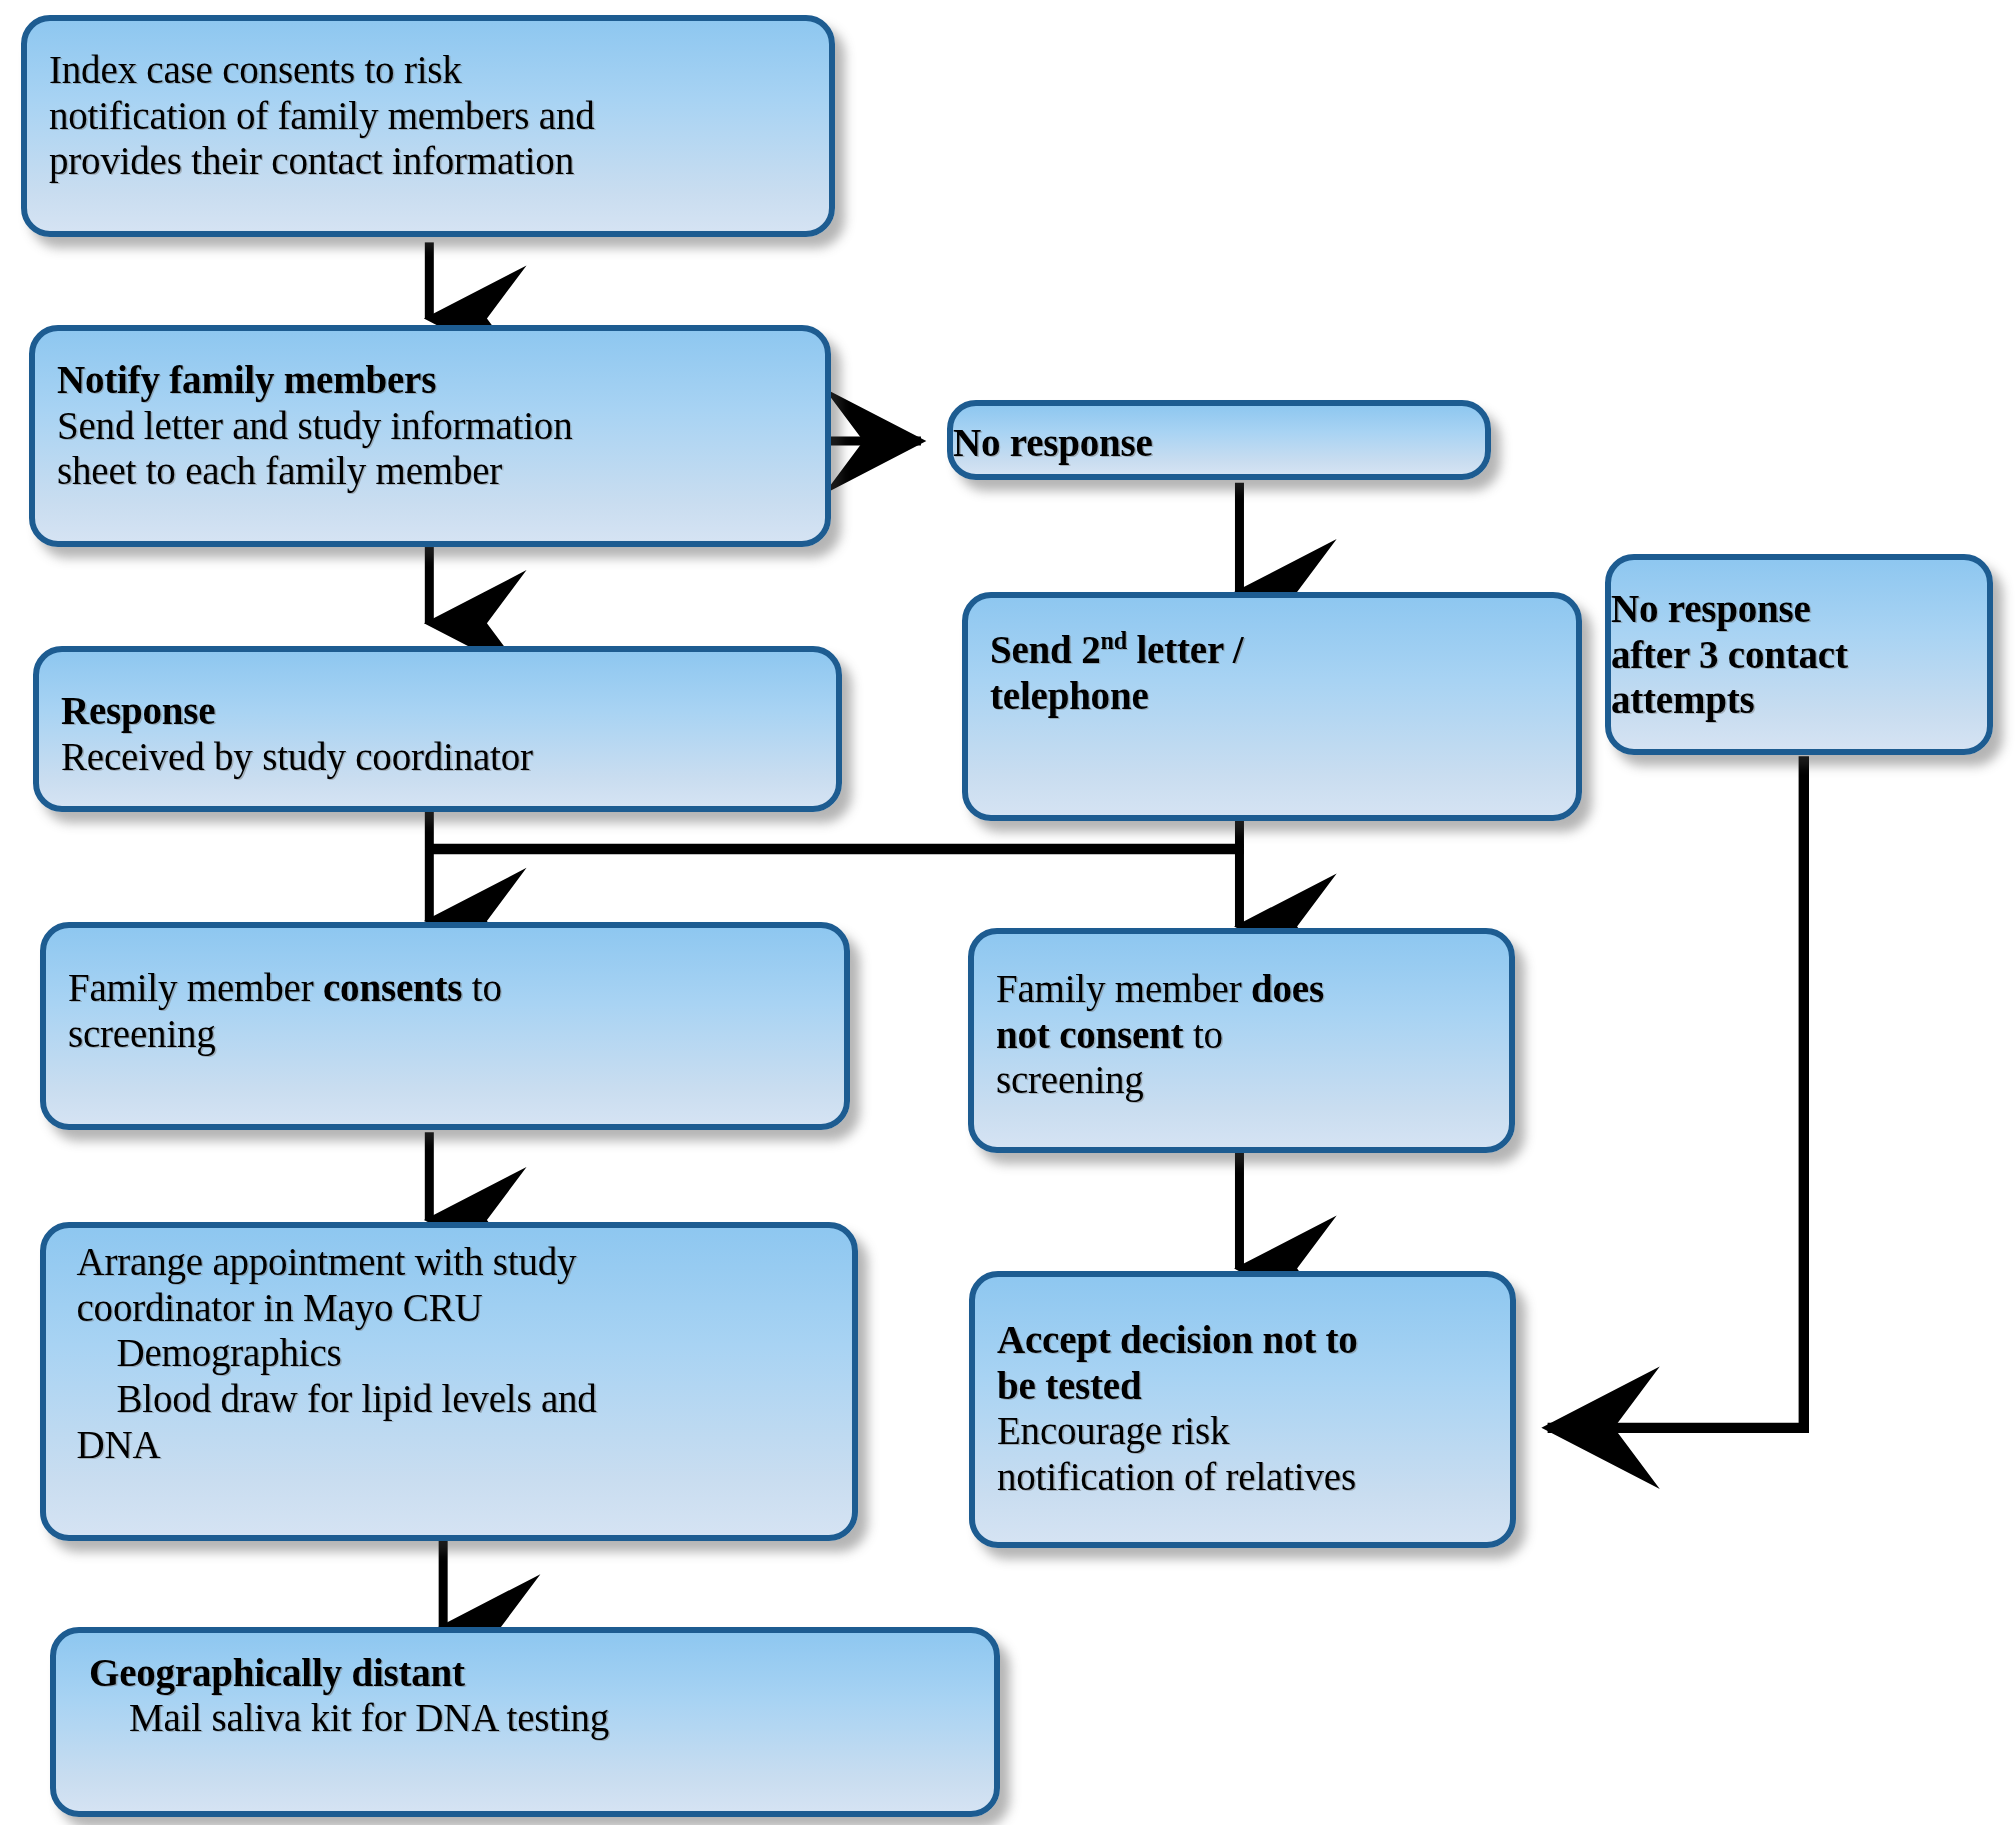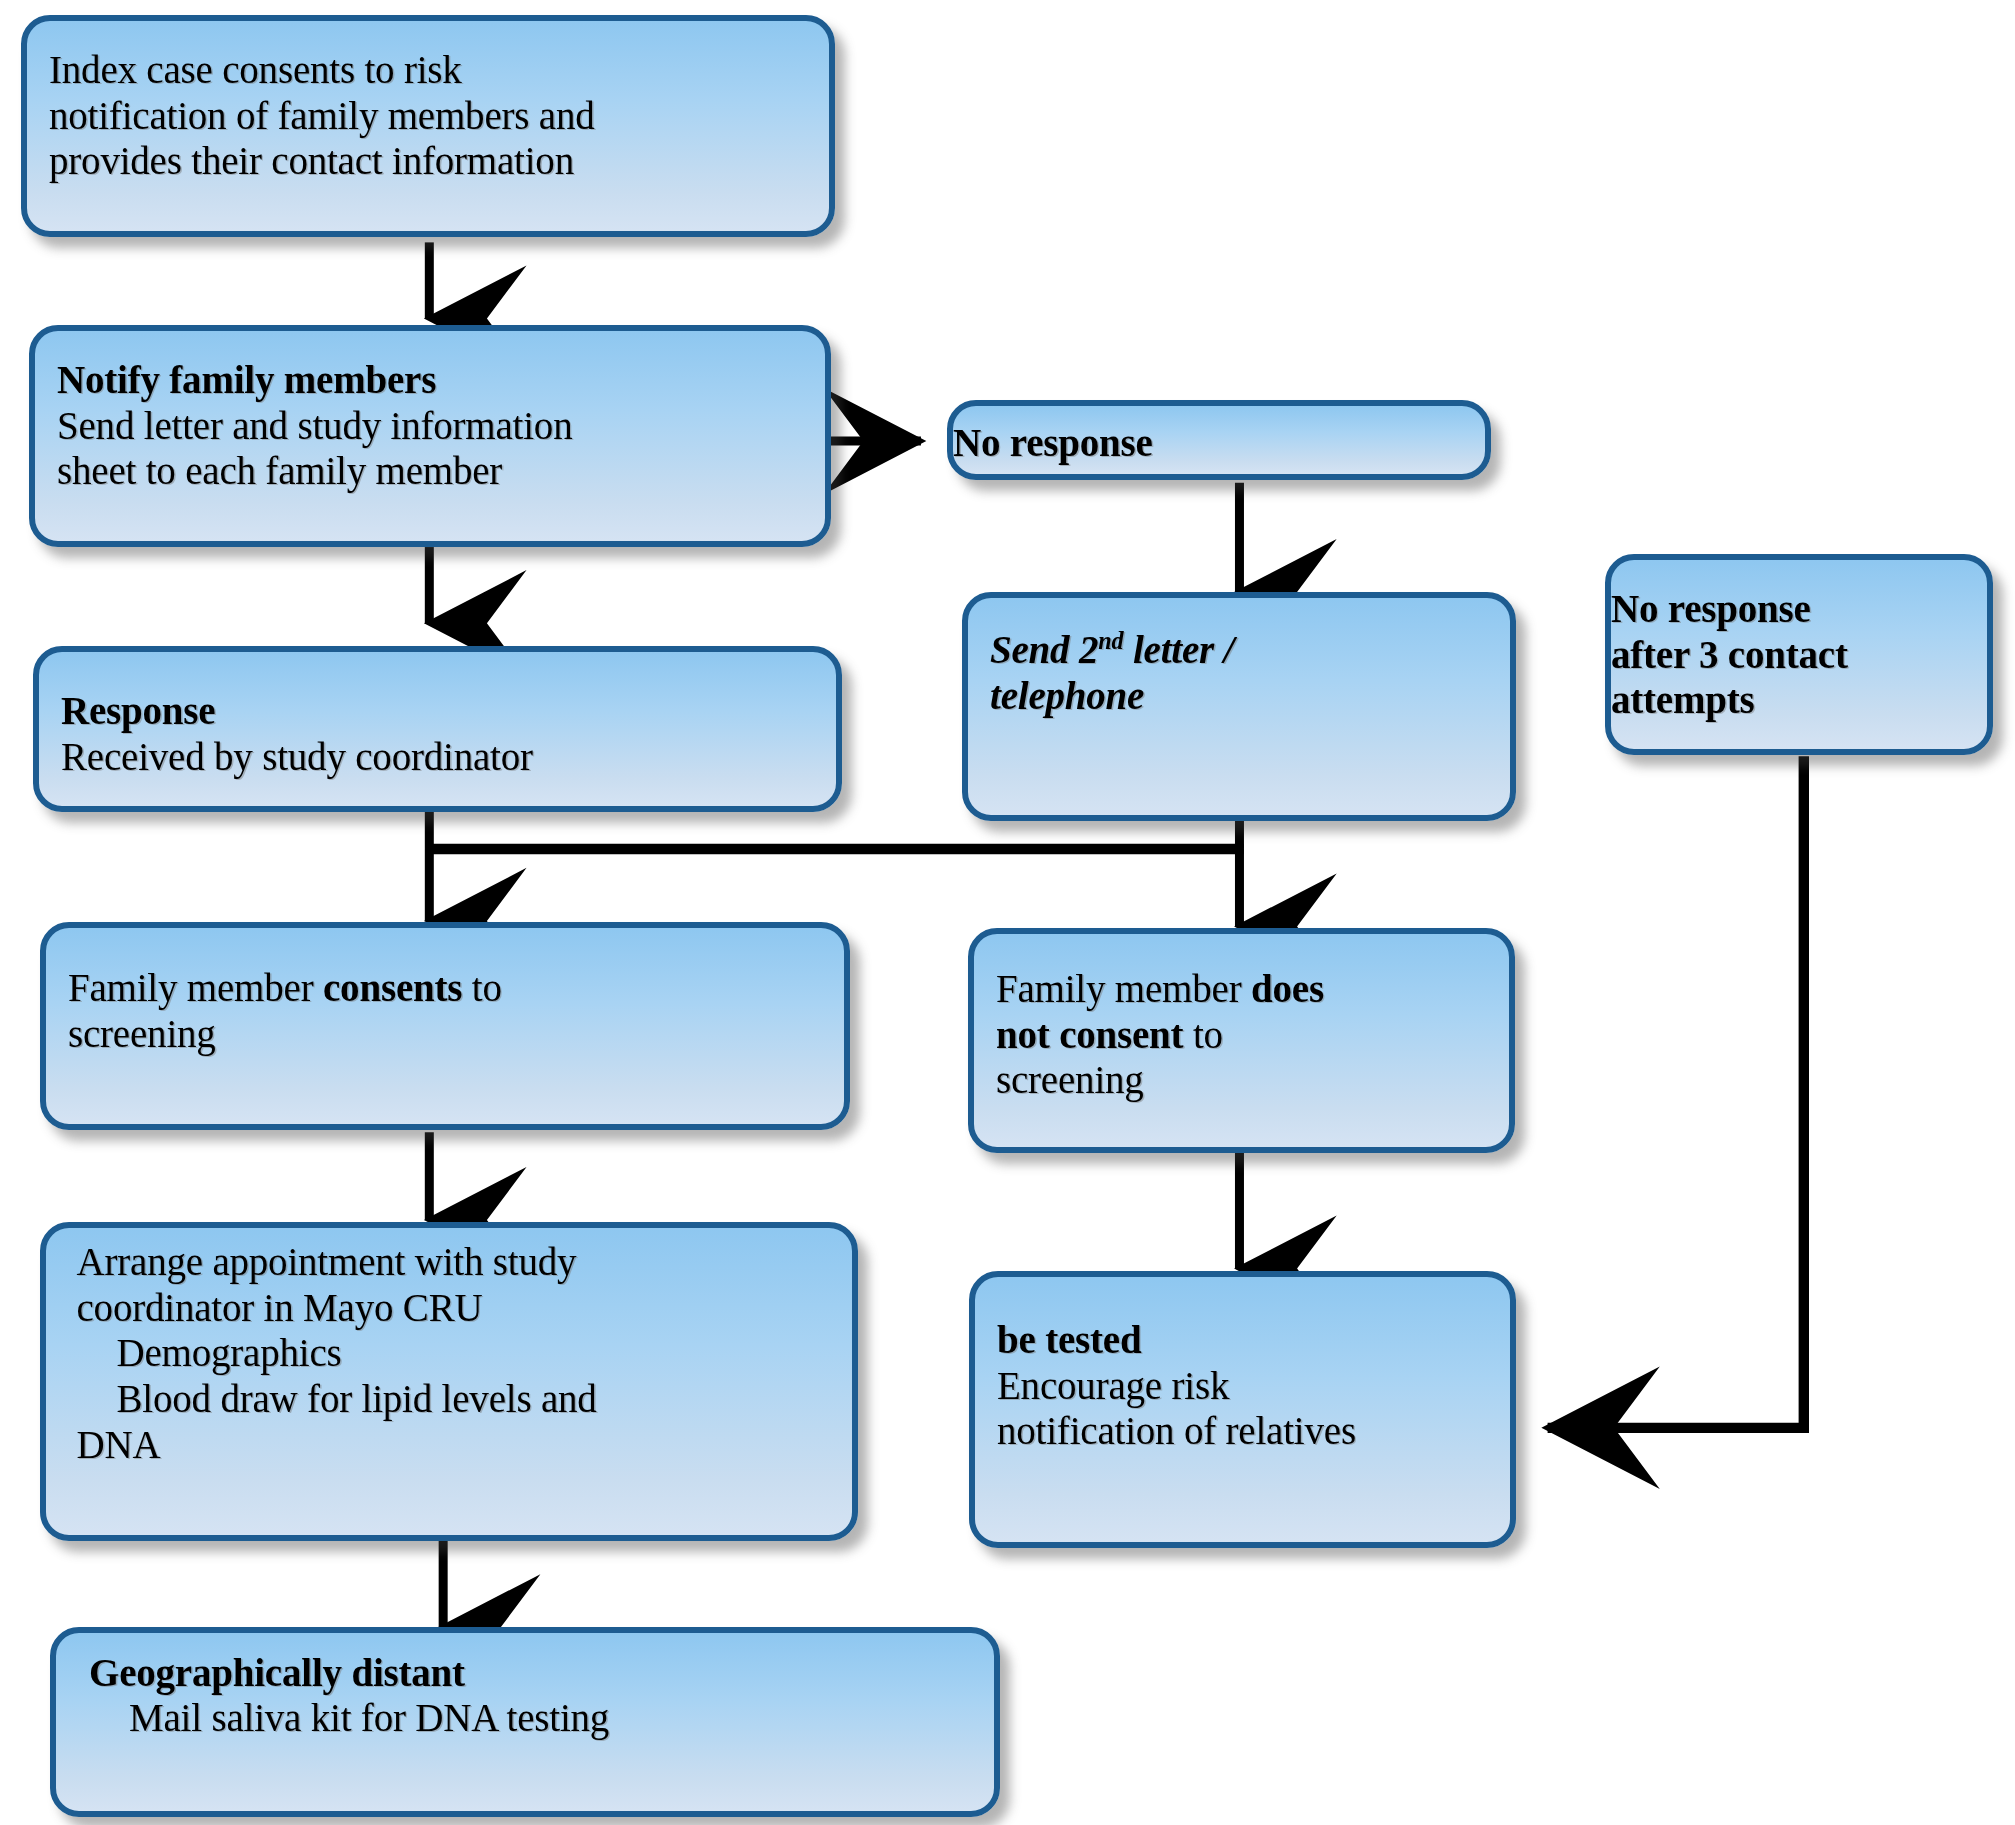--- a/index.html
+++ b/index.html
@@ -122,21 +122,21 @@
         <div>sheet to each family member</div>
       </div>
     </div>
 
     <div class="flow-node" style="left:947px; top:400px; width:544px; height:80px;">
       <div class="node-text centered t-bold" style="top:14px;">
         <span>No response</span>
       </div>
     </div>
 
-    <div class="flow-node" style="left:962px; top:592px; width:554px; height:229px;font-style:italic;">
+    <div class="flow-node" style="left:962px; top:592px; width:620px; height:229px;">
       <div class="node-text t-bold" style="top:29px;">
         <div><span>Send 2</span><span class="sup">nd</span><span> letter /</span></div>
         <div>telephone</div>
       </div>
     </div>
 
     <div class="flow-node" style="left:1605px; top:554px; width:388px; height:201px;">
       <div class="node-text centered t-bold" style="top:26px;">
         <div>No response</div>
         <div>after 3 contact</div>
@@ -171,20 +171,21 @@
         <div>Arrange appointment with study</div>
         <div>coordinator in Mayo CRU</div>
         <div class="indent-1">Demographics</div>
         <div class="indent-1">Blood draw for lipid levels and</div>
         <div>DNA</div>
       </div>
     </div>
 
     <div class="flow-node" style="left:969px; top:1271px; width:547px; height:277px;">
       <div class="node-text" style="top:40px;">
+        <div class="t-bold">Accept decision not to</div>
         <div class="t-bold">be tested</div>
         <div>Encourage risk</div>
         <div>notification of relatives</div>
       </div>
     </div>
 
     <div class="flow-node" style="left:50px; top:1627px; width:950px; height:190px;">
       <div class="node-text" style="top:16.6px; left:33px;">
         <div class="t-bold">Geographically distant</div>
         <div class="indent-1">Mail saliva kit for DNA testing</div>

